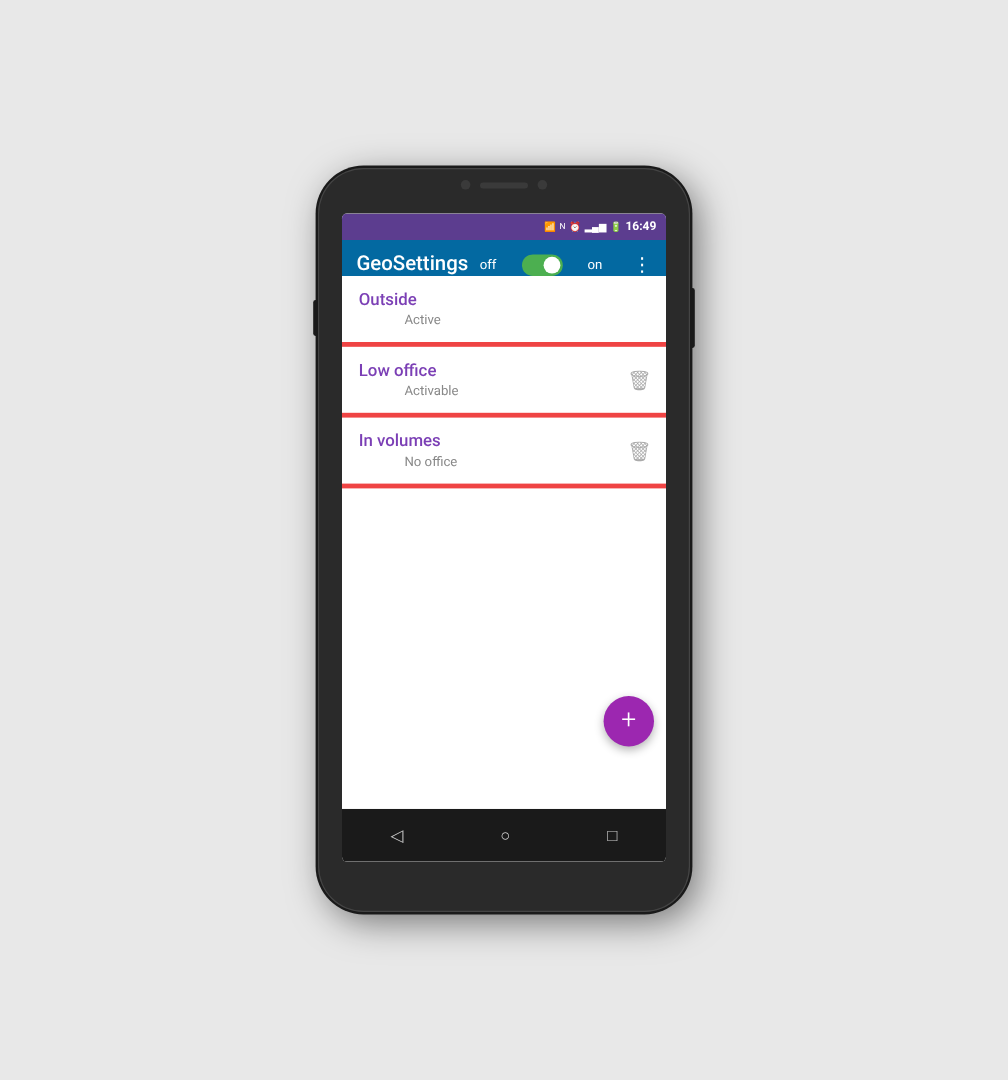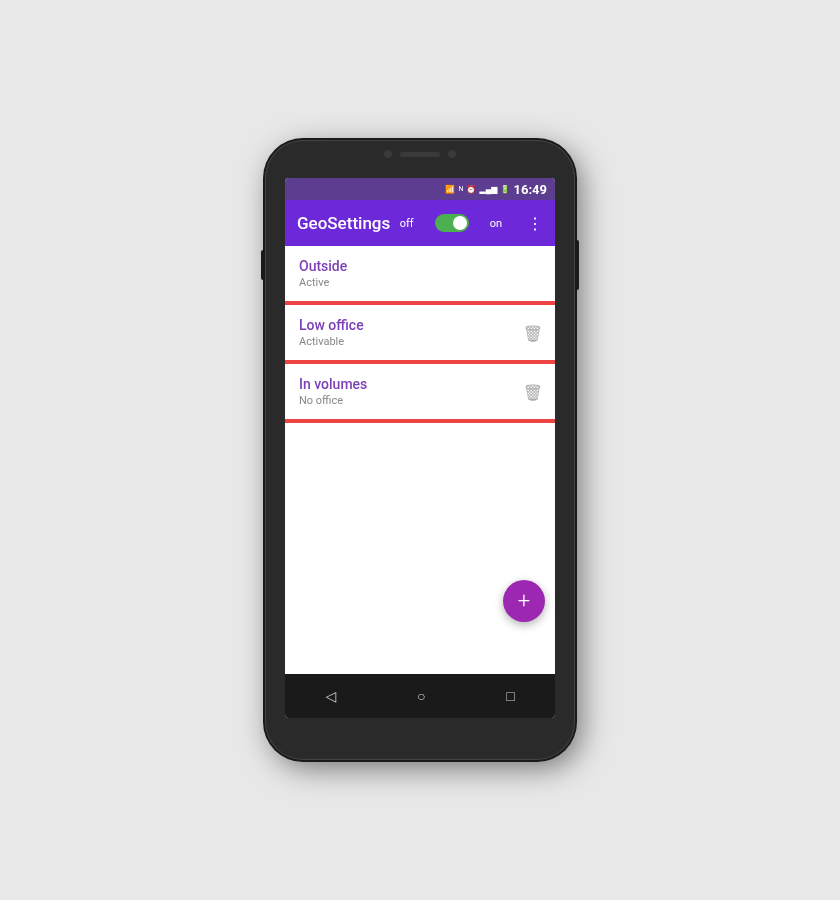--- a/index.html
+++ b/index.html
@@ -101,31 +101,31 @@
 
     .status-bar-icons {
       display: flex;
       align-items: center;
       gap: 3px;
       font-size: 8px;
       color: #fff;
     }
 
     .status-time {
-      font-size: 13px;
+      font-size: 10px;
       color: #fff;
       font-weight: bold;
     }
 
     
     .app-bar {
-      background: #6d28d9;
-      height: 46px;
-      display: flex;
-      align-items: center;
+      background: #0369a1;
+      height: 30px;
+      display: flex;
+      align-items: flex-end;
       padding: 0 12px;
       flex-shrink: 0;
     }
 
     .app-bar-title {
       color: #fff;
       font-size: 17px;
       font-weight: 500;
       flex: 1;
     }
@@ -191,20 +191,21 @@
     .item-title {
       color: #7b3fb5;
       font-size: 14px;
       font-weight: 500;
       margin-bottom: 2px;
     }
 
     .item-subtitle {
       color: #888;
       font-size: 11px;
+      margin-left: 38px;
     }
 
     .delete-icon {
       position: absolute;
       right: 12px;
       top: 50%;
       transform: translateY(-50%);
       color: #aaa;
       font-size: 16px;
       cursor: pointer;

